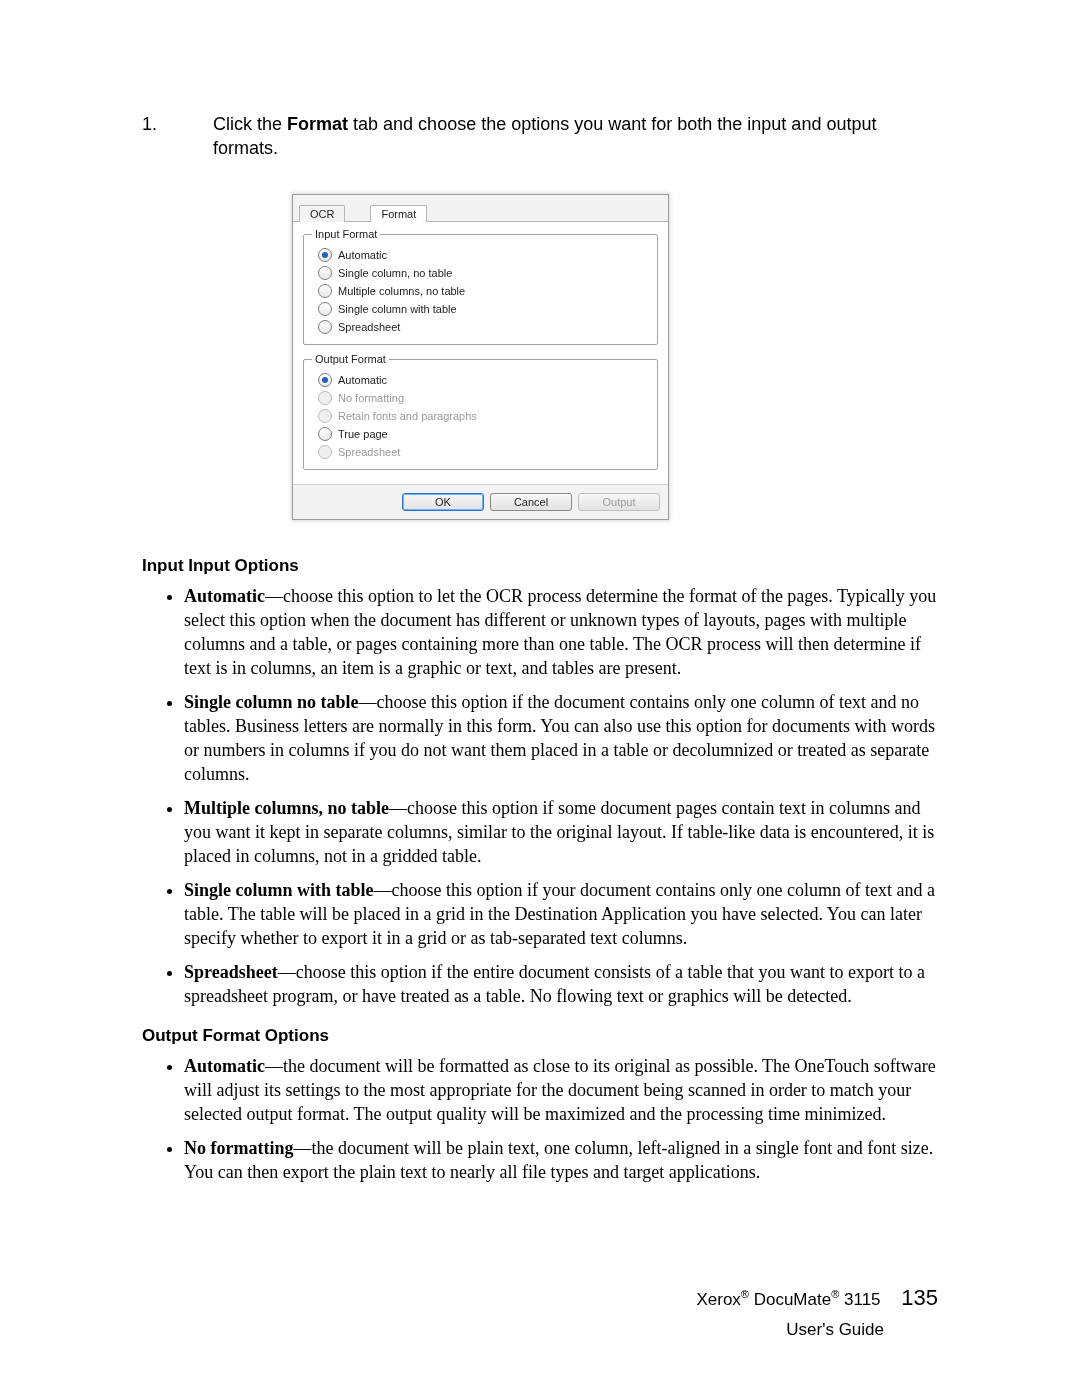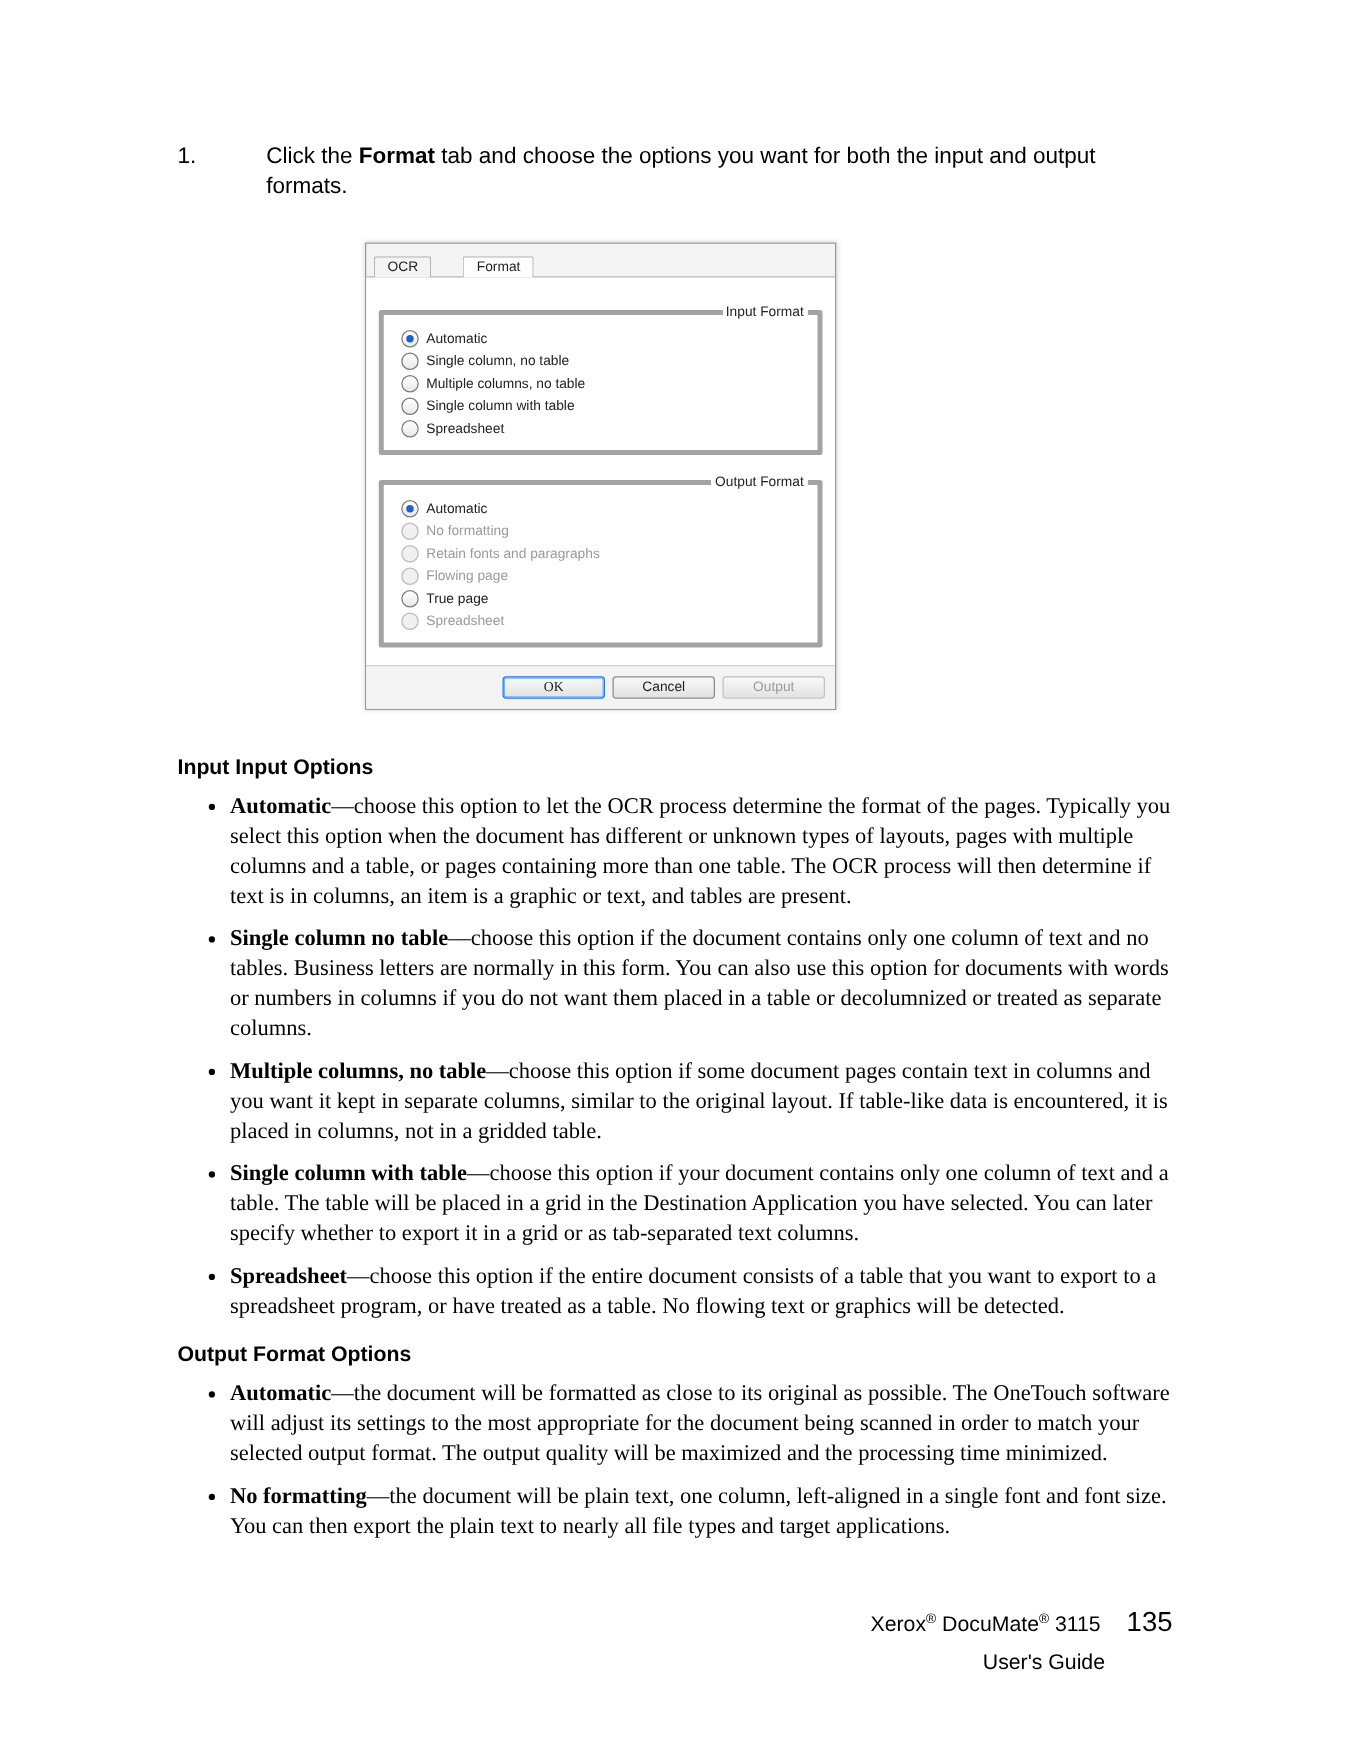--- a/index.html
+++ b/index.html
@@ -61,25 +61,24 @@
   .tab.active {
     background: #fff;
     font-weight: normal;
   }
   .dialog-body {
     background: #fff;
     border-top: 1px solid #b5b5b5;
     padding: 6px 10px 6px 10px;
   }
   fieldset.group {
-    border: 4px solid #a3a3a3;
+    border: 1px solid #a3a3a3;
     border-radius: 2px;
     padding: 6px 8px 8px 8px;
-    margin: 16px 0 8px 0;
-    text-align: right;
+    margin: 0 0 8px 0;
   }
   fieldset.group legend {
     font-size: 11px;
     padding: 0 3px;
     color: #222;
   }
   .opt {
     display: flex;
     align-items: center;
     padding: 2px 0 2px 6px;
@@ -123,21 +122,21 @@
   .btn {
     min-width: 60px;
     padding: 2px 10px;
     background: linear-gradient(#f8f8f8,#e2e2e2);
     border: 1px solid #8a8a8a;
     border-radius: 3px;
     font-size: 11px;
     text-align: center;
     color: #222;
   }
-  .btn.default { border: 1px solid #2b73d6; box-shadow: 0 0 0 1px #6fb3ff inset; font-family: Liberation Serif, serif; }
+  .btn.default { border: 1px solid #2b73d6; box-shadow: 0 0 0 1px #6fb3ff inset; }
   .btn.disabled { color: #9a9a9a; border-color: #c0c0c0; }
 
   
   h4.sec {
     font-size: 17px;
     font-weight: bold;
     margin: 6px 0 6px 0;
   }
   ul.defs {
     list-style: disc;
@@ -217,24 +216,20 @@
           <span class="lbl">Automatic</span>
         </div>
         <div class="opt disabled">
           <span class="radio"></span>
           <span class="lbl">No formatting</span>
         </div>
         <div class="opt disabled">
           <span class="radio"></span>
           <span class="lbl">Retain fonts and paragraphs</span>
         </div>
-        <div class="opt disabled">
-          <span class="radio"></span>
-          <span class="lbl">Flowing page</span>
-        </div>
         <div class="opt">
           <span class="radio"></span>
           <span class="lbl">True page</span>
         </div>
         <div class="opt disabled">
           <span class="radio"></span>
           <span class="lbl">Spreadsheet</span>
         </div>
       </fieldset>
     </div>

